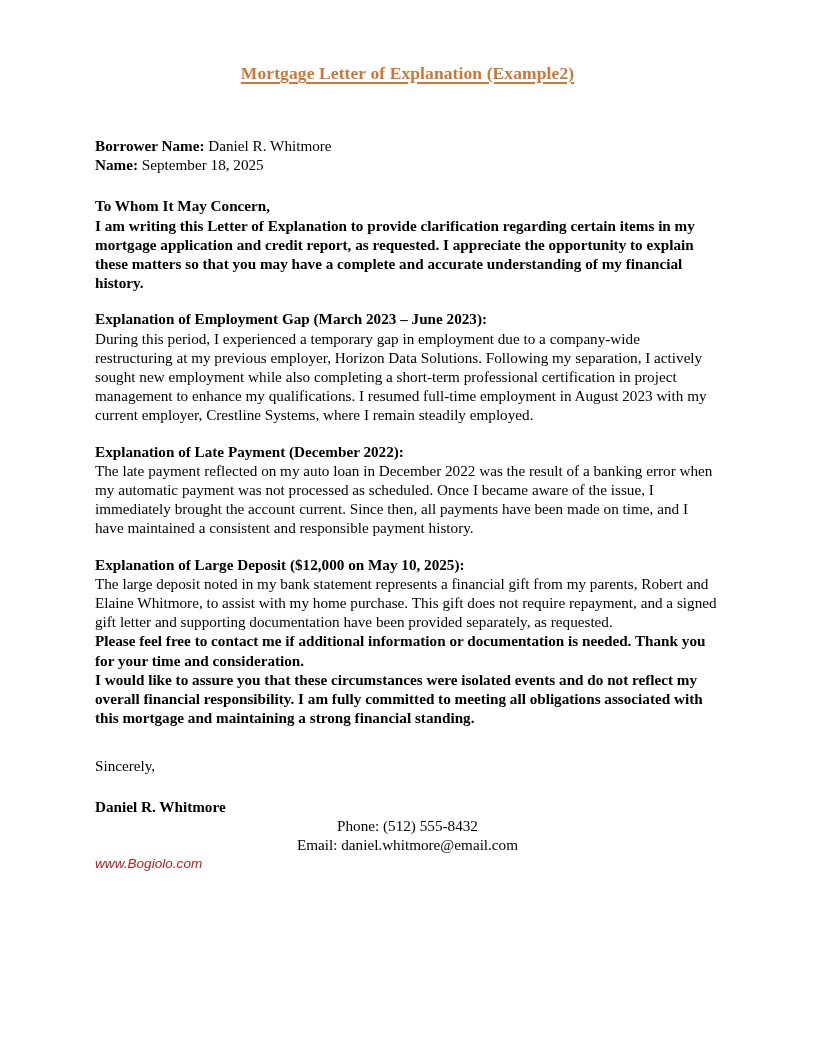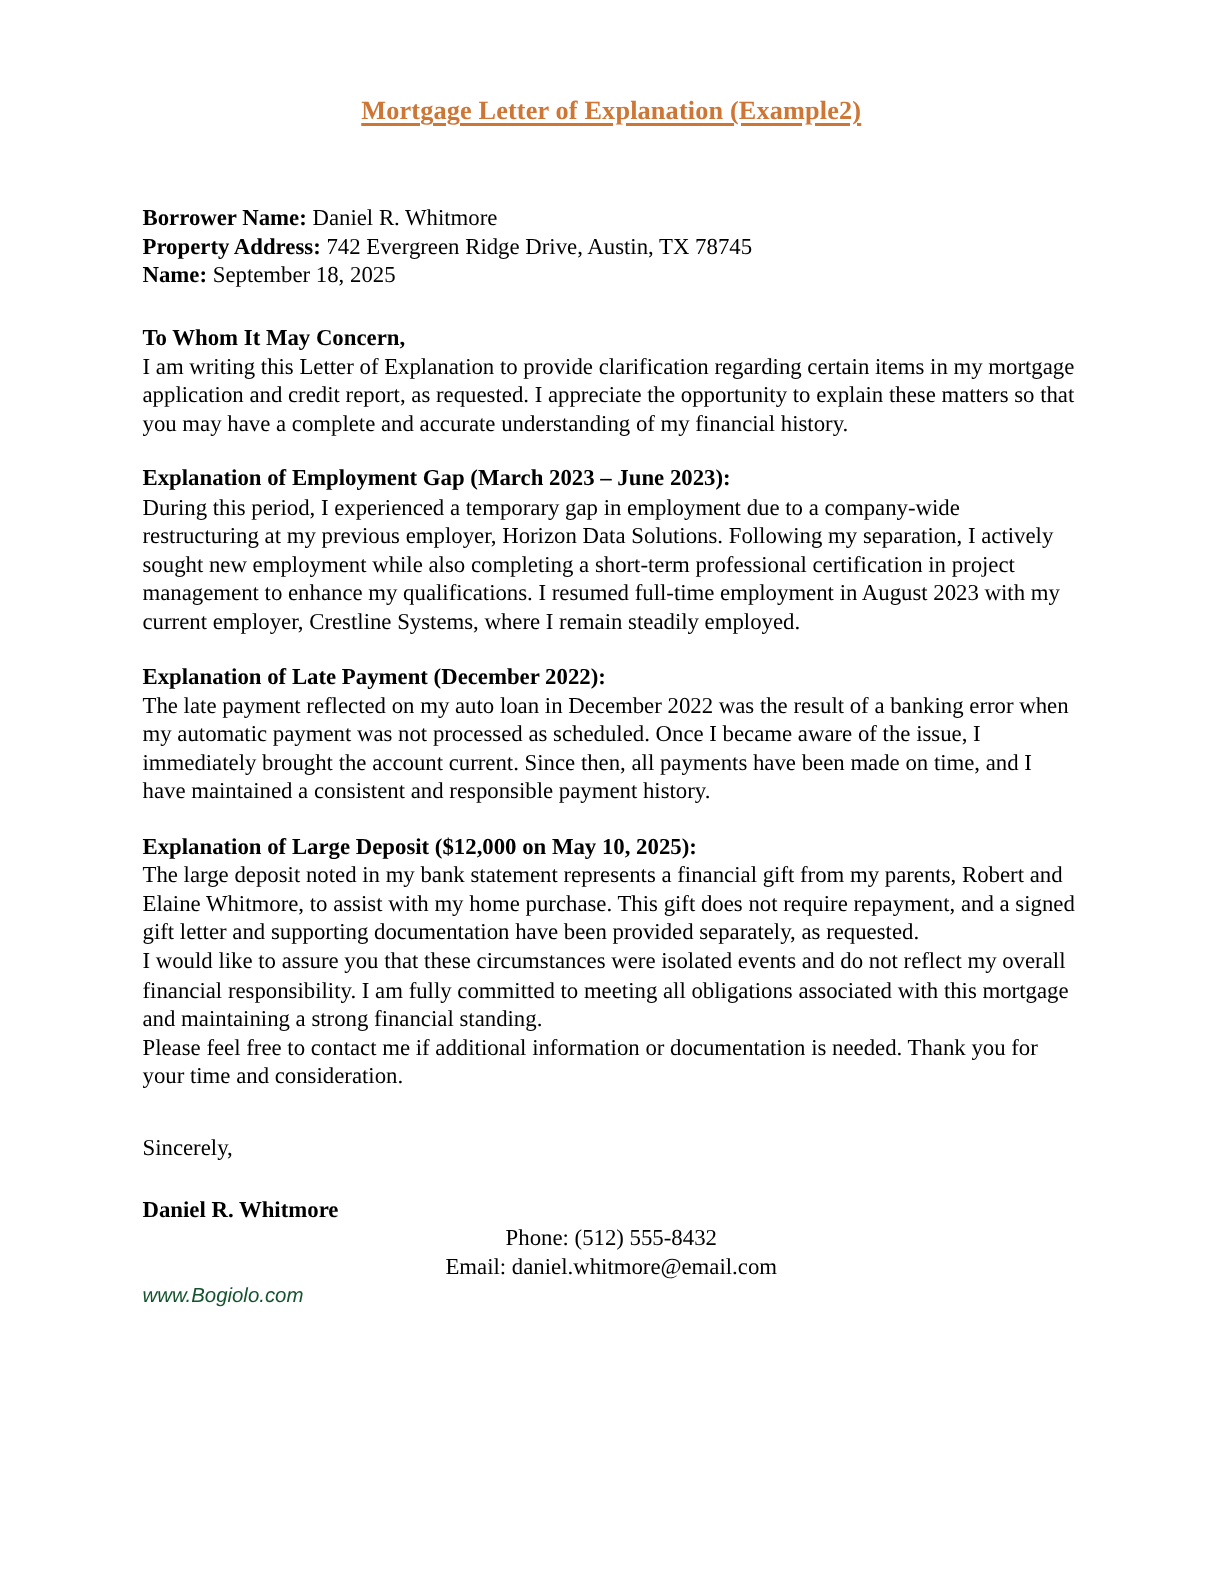--- a/index.html
+++ b/index.html
@@ -66,20 +66,21 @@
     font-size: 15.2px;
     line-height: 19.2px;
     margin-top: 22px;
   }
 
   p.para {
     font-size: 15.2px;
     line-height: 19.2px;
     margin: 0;
     text-align: left;
+    font-weight: bold;
   }
 
   .para-gap { margin-top: 19px; }
 
   .section { margin-top: 17px; }
   .section-heading {
     font-weight: bold;
     font-size: 15.2px;
     line-height: 19.2px;
     margin: 0 0 0 0;
@@ -104,37 +105,36 @@
     line-height: 19.2px;
   }
   .sign-name { font-weight: bold; }
   .sign-line { font-weight: normal; text-align: center; }
 
   .website {
     font-family: "Liberation Sans", "DejaVu Sans", sans-serif;
     font-style: italic;
     font-size: 13.6px;
     line-height: 18px;
-    color: #14532d;
+    color: #b91c1c;
     margin-top: 1px;
   }
 </style>
 </head>
 <body>
 
 <div class="page">
   <div class="doc-body">
 
     <div class="doc-title"><span class="title-underline">Mortgage Letter of Explanation (Example2)</span></div>
 
     <div class="spacer-after-title"></div>
 
     <div class="meta-block">
       <div class="meta-row"><span class="meta-label">Borrower Name:</span><span class="meta-value"> Daniel R. Whitmore</span></div>
-      <div class="meta-row"><span class="meta-label">Property Address:</span><span class="meta-value"> 742 Evergreen Ridge Drive, Austin, TX 78745</span></div>
       <div class="meta-row"><span class="meta-label">Name:</span><span class="meta-value"> September 18, 2025</span></div>
     </div>
 
     <div class="salutation">To Whom It May Concern,</div>
 
     <p class="para para-gap">I am writing this Letter of Explanation to provide clarification regarding certain items in my mortgage application and credit report, as requested. I appreciate the opportunity to explain these matters so that you may have a complete and accurate understanding of my financial history.</p>
 
     <div class="section">
       <div class="section-heading">Explanation of Employment Gap (March 2023 – June 2023):</div>
       <p class="section-body">During this period, I experienced a temporary gap in employment due to a company-wide restructuring at my previous employer, Horizon Data Solutions. Following my separation, I actively sought new employment while also completing a short-term professional certification in project management to enhance my qualifications. I resumed full-time employment in August 2023 with my current employer, Crestline Systems, where I remain steadily employed.</p>
@@ -143,23 +143,23 @@
     <div class="section">
       <div class="section-heading">Explanation of Late Payment (December 2022):</div>
       <p class="section-body">The late payment reflected on my auto loan in December 2022 was the result of a banking error when my automatic payment was not processed as scheduled. Once I became aware of the issue, I immediately brought the account current. Since then, all payments have been made on time, and I have maintained a consistent and responsible payment history.</p>
     </div>
 
     <div class="section">
       <div class="section-heading">Explanation of Large Deposit ($12,000 on May 10, 2025):</div>
       <p class="section-body">The large deposit noted in my bank statement represents a financial gift from my parents, Robert and Elaine Whitmore, to assist with my home purchase. This gift does not require repayment, and a signed gift letter and supporting documentation have been provided separately, as requested.</p>
     </div>
 
+    <p class="para closing-gap">Please feel free to contact me if additional information or documentation is needed. Thank you for your time and consideration.</p>
+
     <p class="para closing-gap">I would like to assure you that these circumstances were isolated events and do not reflect my overall financial responsibility.  I am fully committed to meeting all obligations associated with this mortgage and maintaining a strong financial standing.</p>
-
-    <p class="para closing-gap">Please feel free to contact me if additional information or documentation is needed. Thank you for your time and consideration.</p>
 
     <div class="signoff">Sincerely,</div>
 
     <div class="sign-block">
       <div class="sign-name">Daniel R. Whitmore</div>
       <div class="sign-line">Phone: (512) 555-8432</div>
       <div class="sign-line">Email: daniel.whitmore@email.com</div>
       <div class="website">www.Bogiolo.com</div>
     </div>
 

